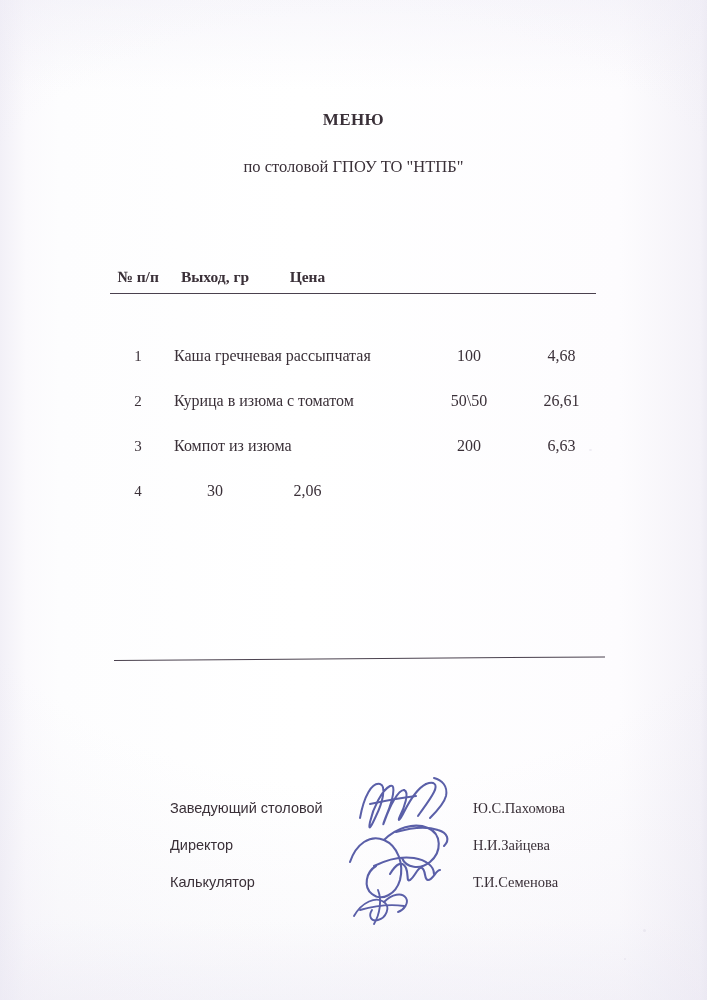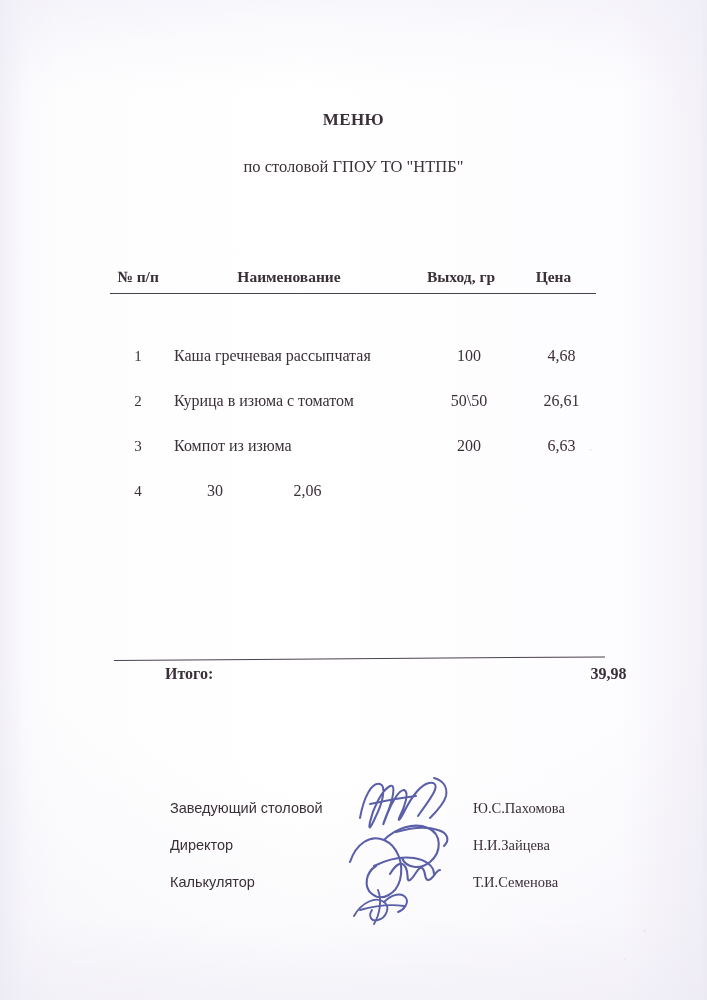--- a/index.html
+++ b/index.html
@@ -188,21 +188,20 @@
   <div class="speck" style="left:589px; top:449px; width:3px; height:2px;"></div>
 
   <div class="doc-title">МЕНЮ</div>
 
   <div class="doc-subtitle">по столовой ГПОУ ТО "НТПБ"</div>
 
 
   <div class="table">
     <div class="trow thead">
       <div class="c-num">№ п/п</div>
-      <div class="c-name">Наименование</div>
       <div class="c-out">Выход, гр</div>
       <div class="c-price">Цена</div>
     </div>
   </div>
   <div class="rule-head"></div>
 
   <div class="tbody" id="tbody">
       <div class="trow">
         <div class="c-num">1</div>
         <div class="c-name">Каша гречневая рассыпчатая</div>
@@ -222,24 +221,20 @@
         <div class="c-price">6,63</div>
       </div>
       <div class="trow">
         <div class="c-num">4</div>
         <div class="c-out">30</div>
         <div class="c-price">2,06</div>
       </div>
     </div>
 
   <div class="rule-total"></div>
-  <div class="total-row">
-    <div class="t-label">Итого:</div>
-    <div class="t-value">39,98</div>
-  </div>
 
   <div class="sig-block" id="sig-block">
       <div class="sig-row">
         <div class="sig-role">Заведующий столовой</div>
         <div class="sig-name">Ю.С.Пахомова</div>
       </div>
       <div class="sig-row">
         <div class="sig-role">Директор</div>
         <div class="sig-name">Н.И.Зайцева</div>
       </div>

